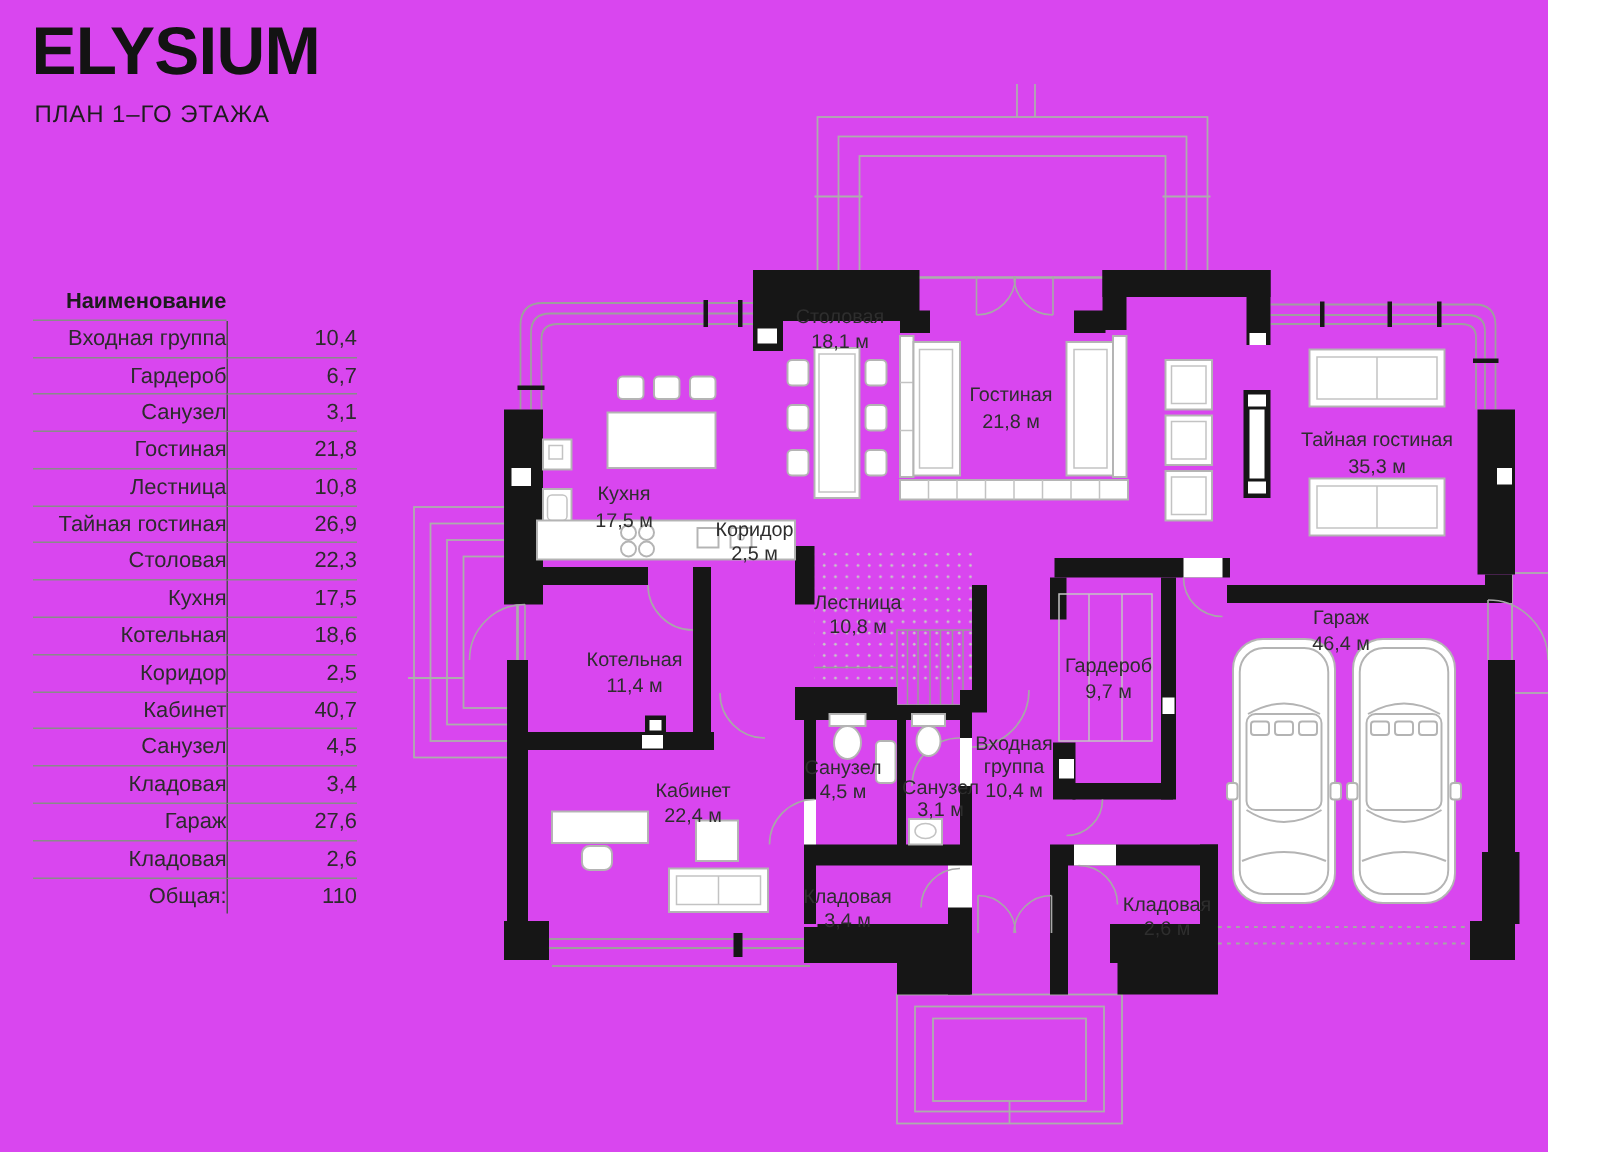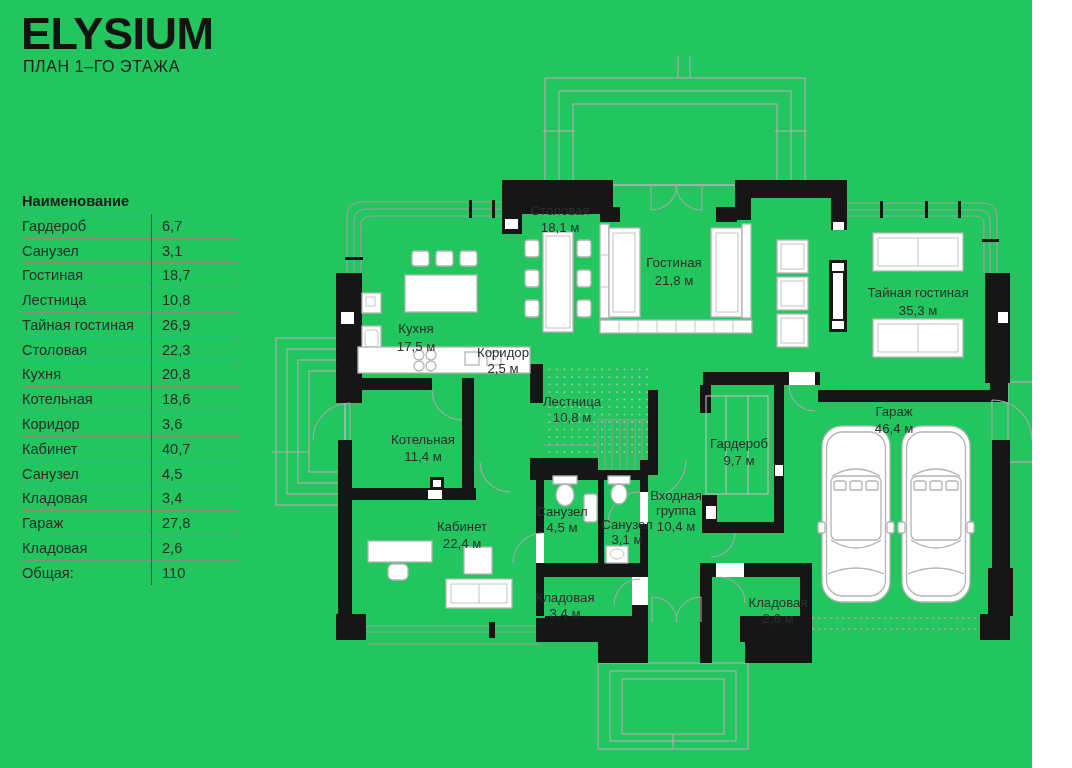--- a/index.html
+++ b/index.html
@@ -1,21 +1,21 @@
 <!DOCTYPE html>
 <html><head>
 <meta charset="utf-8">
 <style>
   html,body{margin:0;padding:0;background:#fff;}
-  #stage{position:relative;width:1032px;height:768px;background:#22c55e;overflow:hidden;
+  #stage{position:relative;width:1032px;height:768px;background:#d946ef;overflow:hidden;
          font-family:"Liberation Sans","DejaVu Sans",sans-serif;color:#222;}
   .ttl{position:absolute;left:21px;top:8px;font-size:45px;font-weight:bold;
        letter-spacing:-0.5px;color:#131313;}
-  .sub{position:absolute;left:23px;top:58px;font-size:16px;letter-spacing:0.6px;color:#1d1d1d;}
-  .legend{position:absolute;left:22px;top:189px;width:216px;}
+  .sub{position:absolute;left:23px;top:68px;font-size:16px;letter-spacing:0.6px;color:#1d1d1d;}
+  .legend{position:absolute;left:22px;top:189px;width:216px;text-align:right;}
   .trow{display:grid;grid-template-columns:129px 87px;}
   .tcell{font-size:14.6px;line-height:1.15;padding:4px 0 3px 0;color:#2c2c2c;
          border-bottom:1px solid #8a8a8a;}
   .tcell.area{padding-left:10px;border-left:1.5px solid #4f4f4f;}
   .trow.head .tcell{font-weight:bold;color:#1c1c1c;}
   .trow.total .tcell{font-weight:normal;border-bottom:none;}
   svg text{font-family:"Liberation Sans","DejaVu Sans",sans-serif;font-size:13.2px;
            fill:#2e2e2e;text-anchor:middle;}
   .wl{fill:#161616;stroke:none;}
   .wh{fill:#ffffff;stroke:none;}
@@ -33,70 +33,74 @@
 <div id="stage">
 
   <div class="ttl">ELYSIUM</div>
   <div class="sub">ПЛАН 1–ГО ЭТАЖА</div>
 
   <div class="legend">
     <div class="trow head">
       <div class="tcell">Наименование</div>
     </div>
     <div class="trow">
+        <div class="tcell">Входная группа</div>
+        <div class="tcell area">10,4</div>
+      </div>
+    <div class="trow">
         <div class="tcell">Гардероб</div>
         <div class="tcell area">6,7</div>
       </div>
     <div class="trow">
         <div class="tcell">Санузел</div>
         <div class="tcell area">3,1</div>
       </div>
     <div class="trow">
         <div class="tcell">Гостиная</div>
-        <div class="tcell area">18,7</div>
+        <div class="tcell area">21,8</div>
       </div>
     <div class="trow">
         <div class="tcell">Лестница</div>
         <div class="tcell area">10,8</div>
       </div>
     <div class="trow">
         <div class="tcell">Тайная гостиная</div>
         <div class="tcell area">26,9</div>
       </div>
     <div class="trow">
         <div class="tcell">Столовая</div>
         <div class="tcell area">22,3</div>
       </div>
     <div class="trow">
         <div class="tcell">Кухня</div>
-        <div class="tcell area">20,8</div>
+        <div class="tcell area">17,5</div>
       </div>
     <div class="trow">
         <div class="tcell">Котельная</div>
         <div class="tcell area">18,6</div>
       </div>
     <div class="trow">
         <div class="tcell">Коридор</div>
-        <div class="tcell area">3,6</div>
+        <div class="tcell area">2,5</div>
       </div>
     <div class="trow">
         <div class="tcell">Кабинет</div>
         <div class="tcell area">40,7</div>
       </div>
     <div class="trow">
         <div class="tcell">Санузел</div>
         <div class="tcell area">4,5</div>
       </div>
     <div class="trow">
         <div class="tcell">Кладовая</div>
         <div class="tcell area">3,4</div>
       </div>
     <div class="trow">
         <div class="tcell">Гараж</div>
-        <div class="tcell area">27,8</div>
+        <div class="tcell area">27,6</div>
       </div>
     <div class="trow">
         <div class="tcell">Кладовая</div>
         <div class="tcell area">2,6</div>
       </div>
     <div class="trow total">
       <div class="tcell">Общая:</div>
       <div class="tcell area">110</div>
     </div>
   </div>

